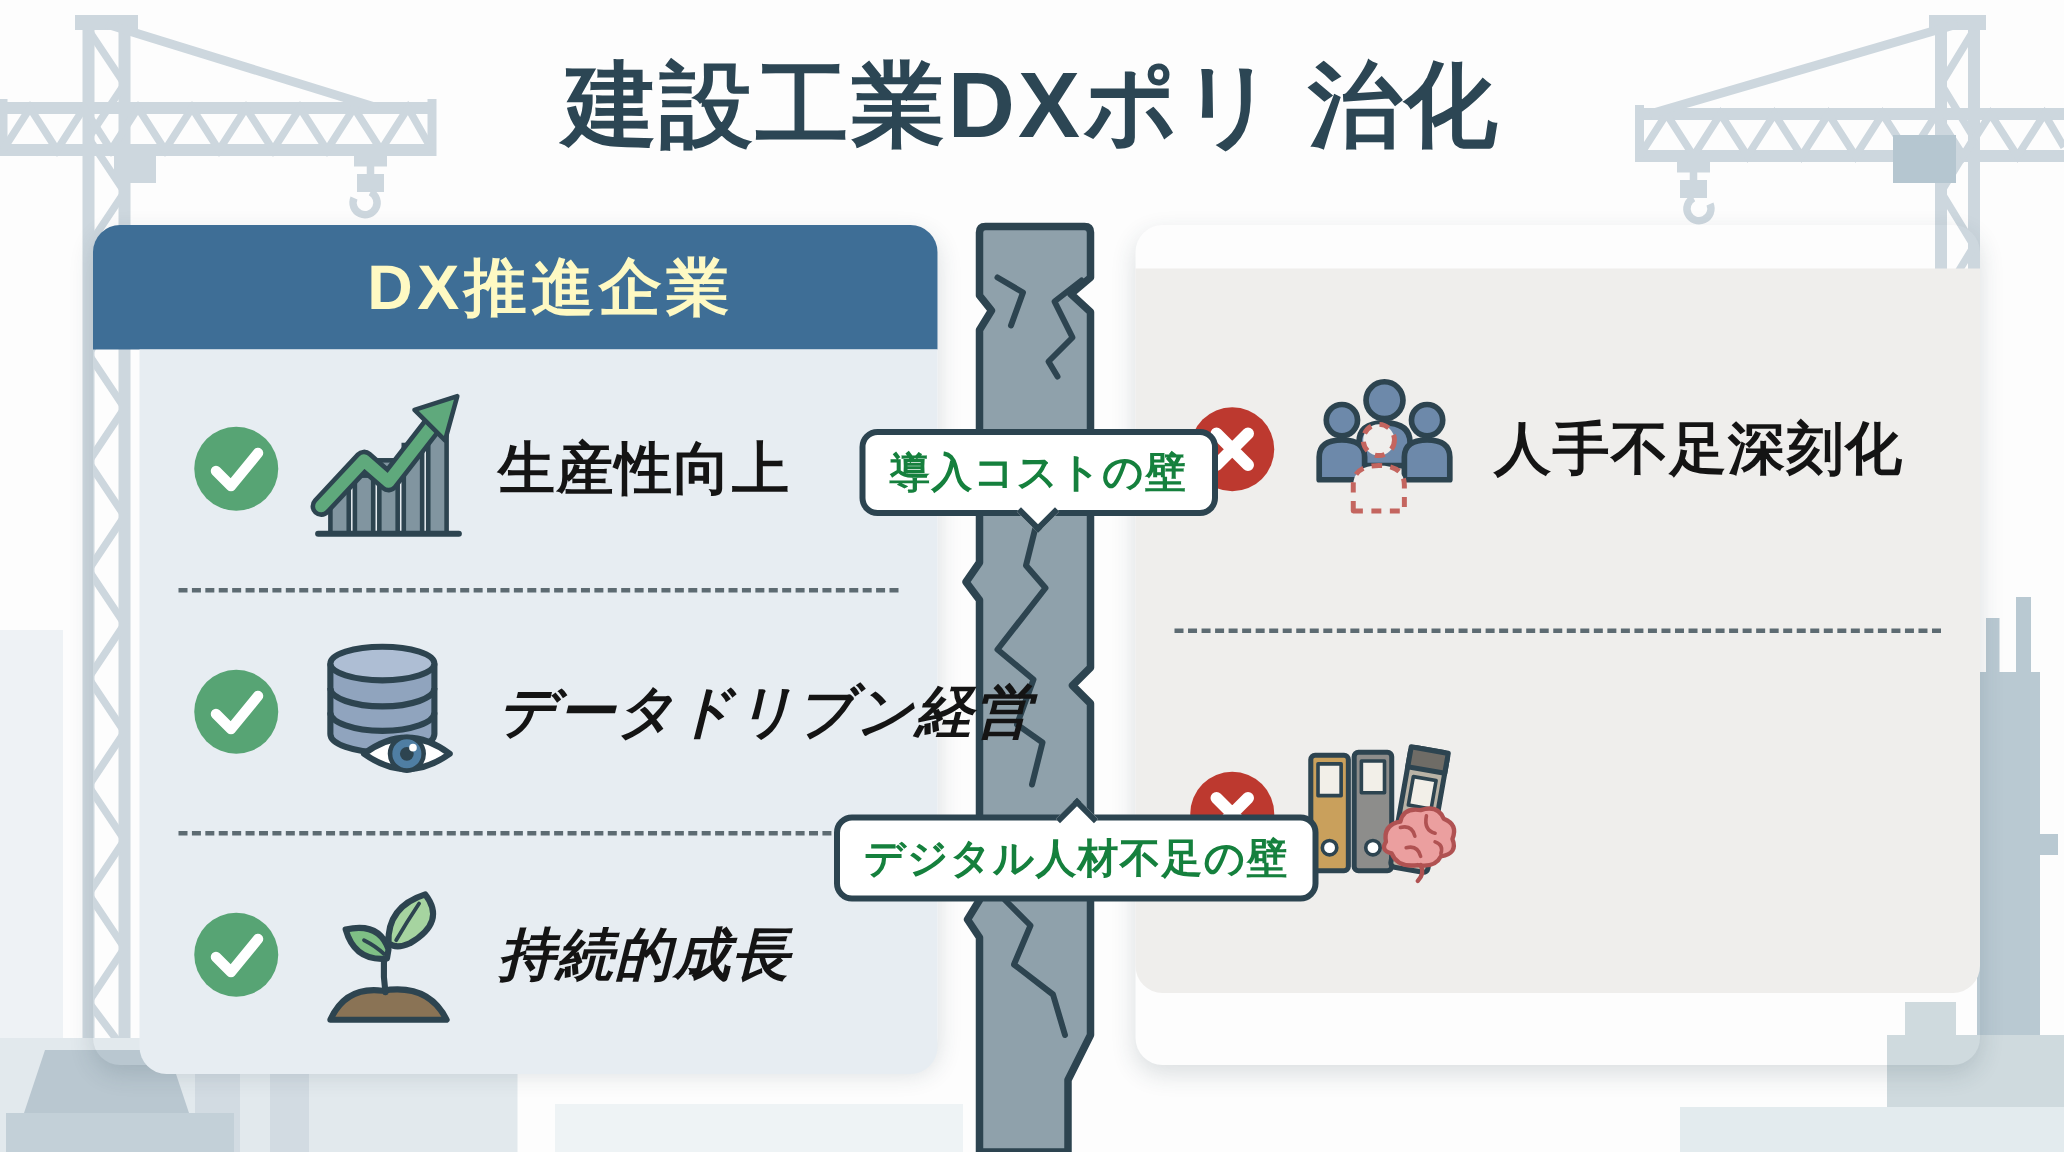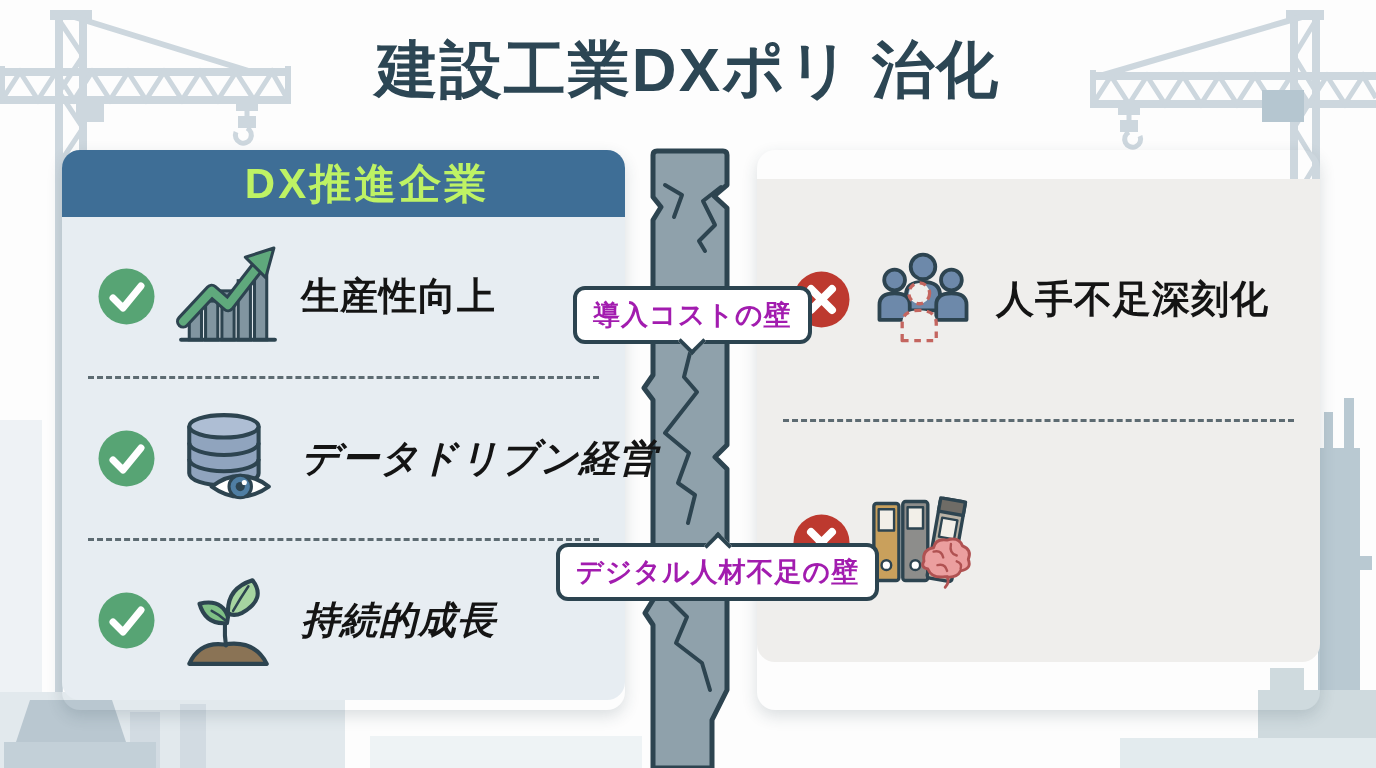--- a/index.html
+++ b/index.html
@@ -14,46 +14,46 @@
     text-align:center;font-size:62px;font-weight:900;color:#2c4654;
     letter-spacing:2px;
   }
   .panel{
     position:absolute;top:150px;width:563px;height:560px;z-index:2;
     border-radius:18px;box-shadow:0 6px 16px rgba(40,60,75,.16);
   }
   .panel.left{left:62px;}
   .panel.right{left:757px;}
   .panel-header{
-    height:67px;border-radius:18px 18px 0 0;
+    height:83px;border-radius:18px 18px 0 0;
     display:flex;align-items:center;justify-content:center;
-    font-size:42px;font-weight:800;color:#bef264;letter-spacing:3px;padding-left:47px;
+    font-size:42px;font-weight:800;color:#fef9c3;letter-spacing:3px;padding-left:47px;
   }
   .panel.left .panel-header{background:#3e6e96;}
   .panel.right .panel-header{background:#c2454b;}
   .panel-body{
     height:483px;border-radius:0 0 18px 18px;
     display:flex;flex-direction:column;
   }
-  .panel.left .panel-body{background:#e7edf2;}
+  .panel.left .panel-body{background:#e7edf2;margin-left:31px;}
   .panel.right .panel-body{background:#efeeec;margin-top:29px;}
   .row{
     flex:1;display:flex;align-items:center;
     margin:0 26px;padding:0 0 0 10px;gap:20px;
   }
   .row.sep{border-top:3px dashed #5d6b72;font-style:italic;}
   .status-icon{width:57px;height:57px;flex:0 0 auto;}
   .item-icon{width:106px;height:102px;flex:0 0 auto;display:flex;align-items:center;justify-content:center;}
   .item-icon svg{width:100%;height:100%;}
   .item-label{font-size:38px;font-weight:800;color:#141414;letter-spacing:1px;white-space:nowrap;}
   .wall{position:absolute;left:615px;top:145px;width:150px;height:623px;z-index:1;}
   .callout{
     position:absolute;z-index:5;background:#ffffff;
     border:4px solid #2c4450;border-radius:12px;
-    padding:7px 16px;font-size:27px;font-weight:800;color:#a21caf;
+    padding:7px 16px;font-size:27px;font-weight:800;color:#15803d;
     white-space:nowrap;letter-spacing:1px;
   }
   .callout .tail{
     position:absolute;width:16px;height:16px;background:#ffffff;
     left:50%;
   }
   .tail.down{bottom:-11px;transform:translateX(-50%) rotate(45deg);
     border-right:4px solid #2c4450;border-bottom:4px solid #2c4450;}
   .tail.up{top:-11px;transform:translateX(-50%) rotate(45deg);
     border-left:4px solid #2c4450;border-top:4px solid #2c4450;}

